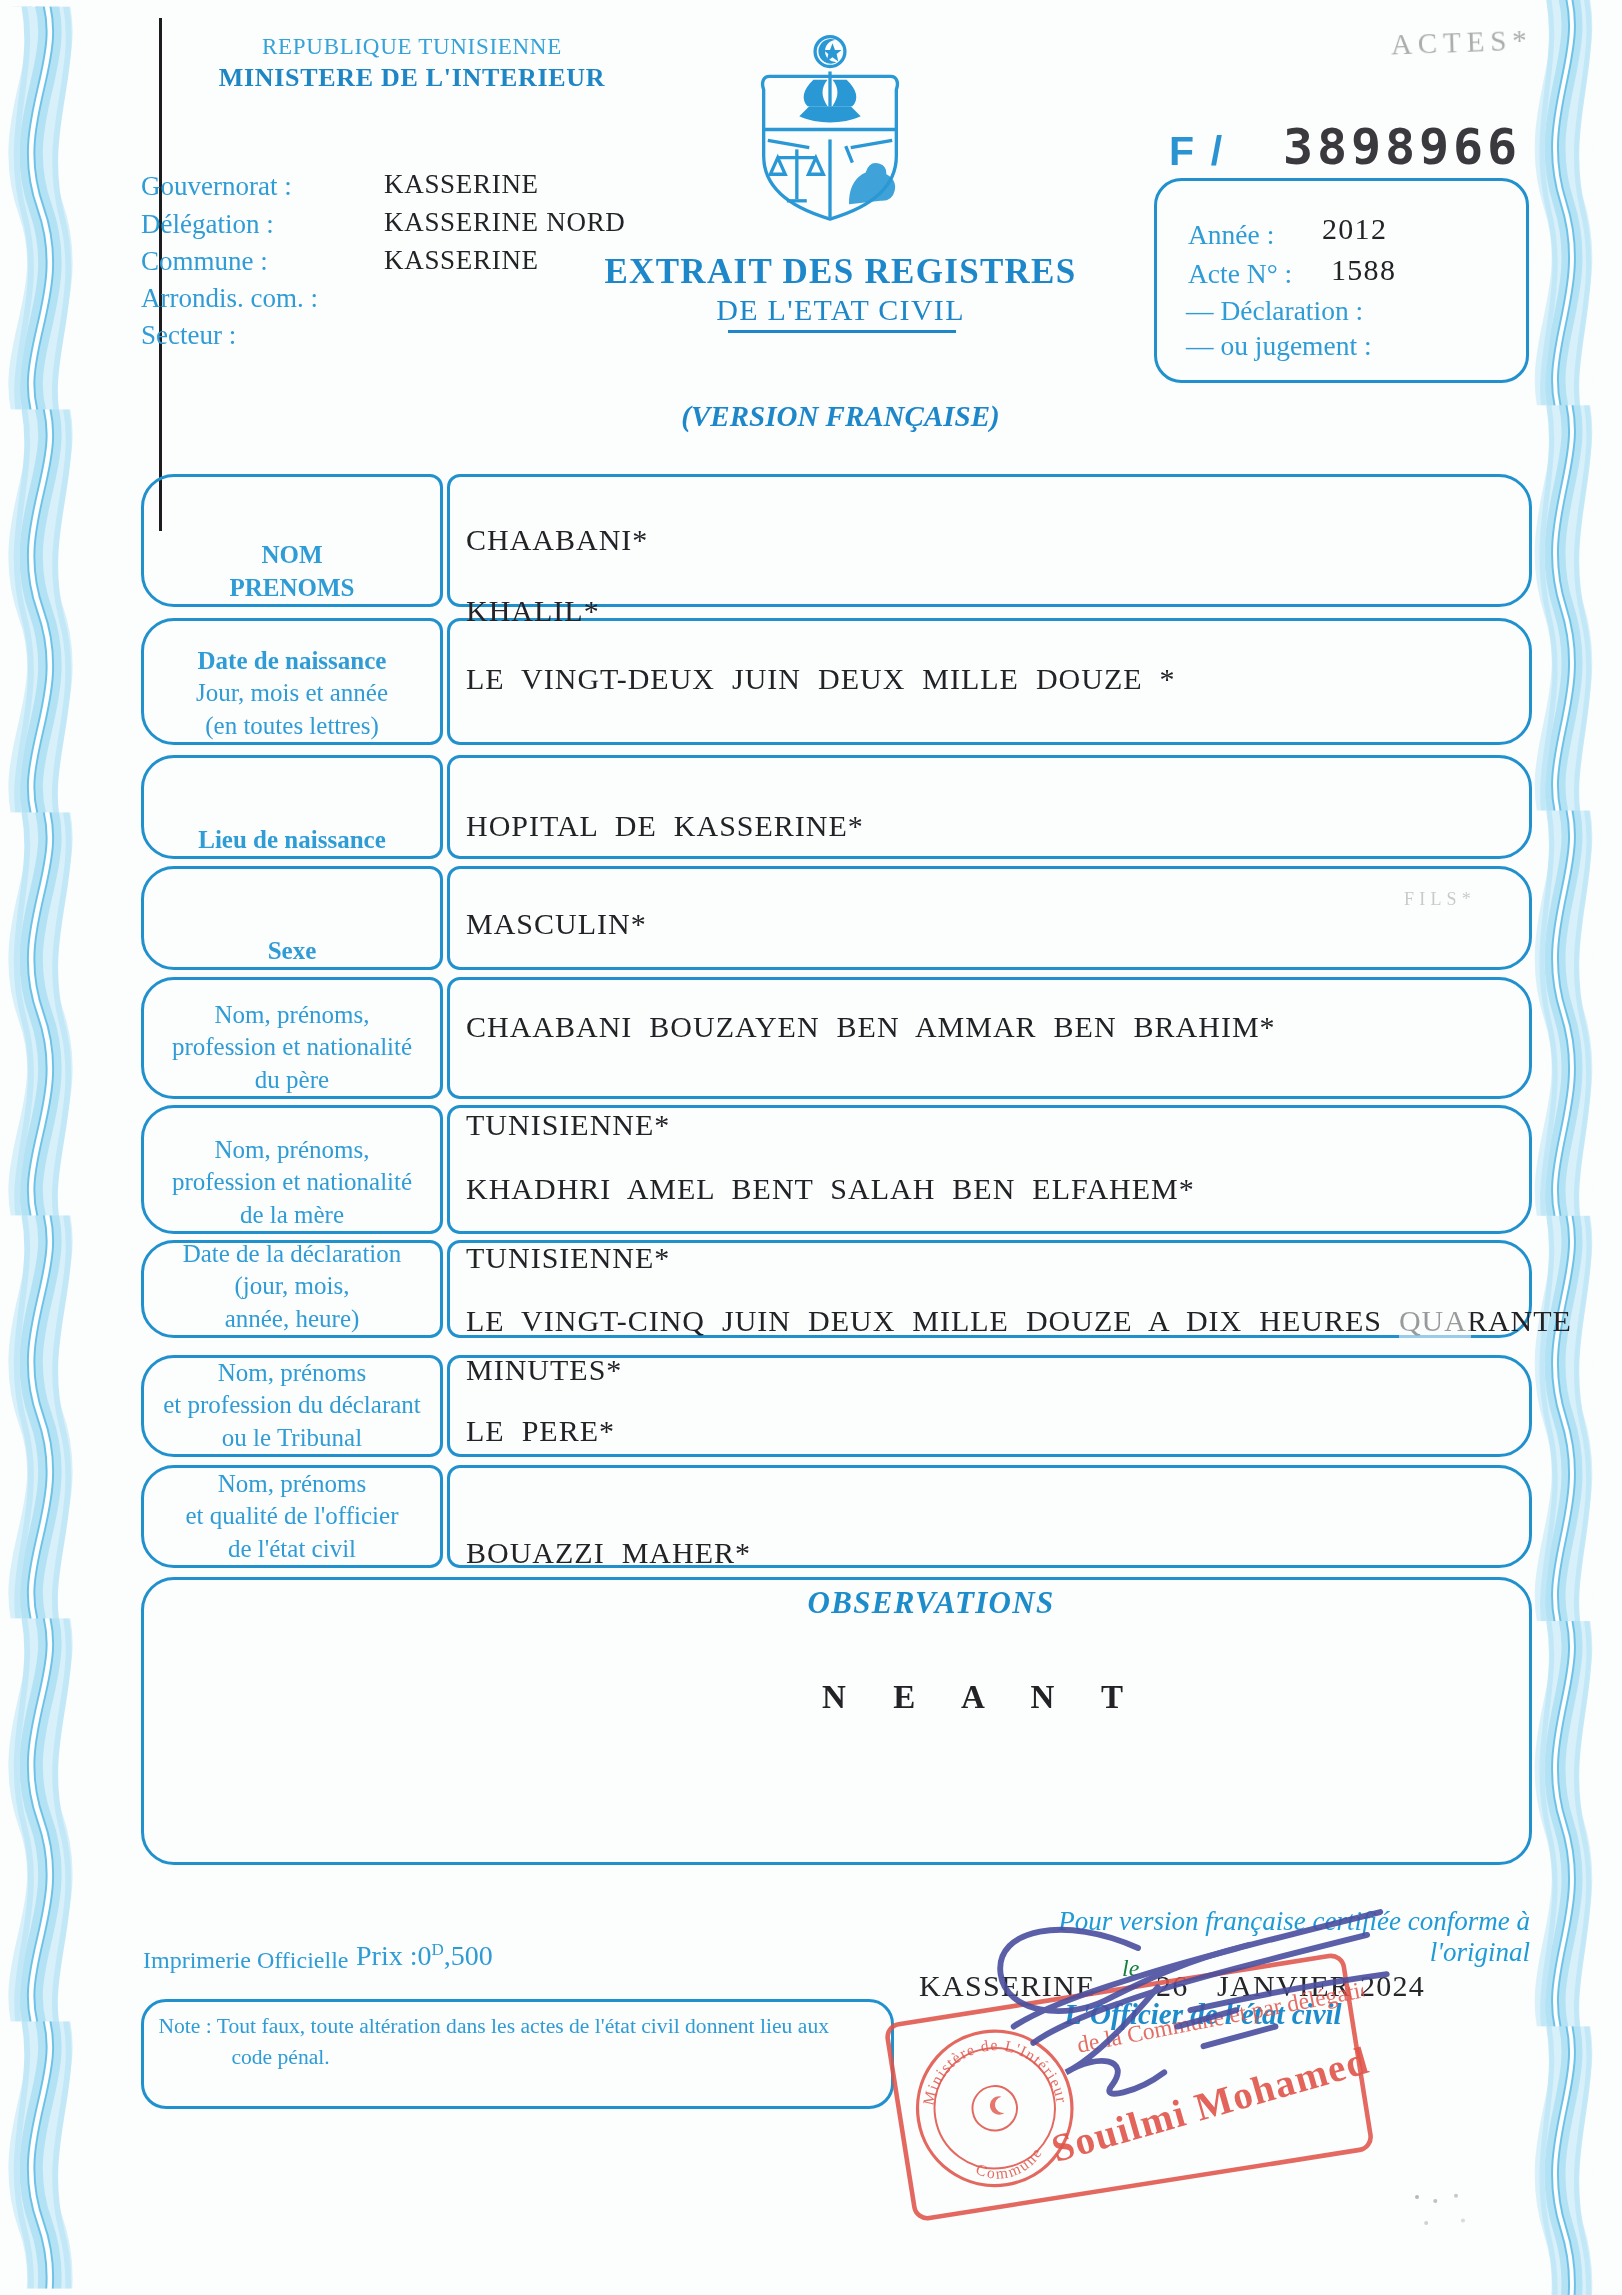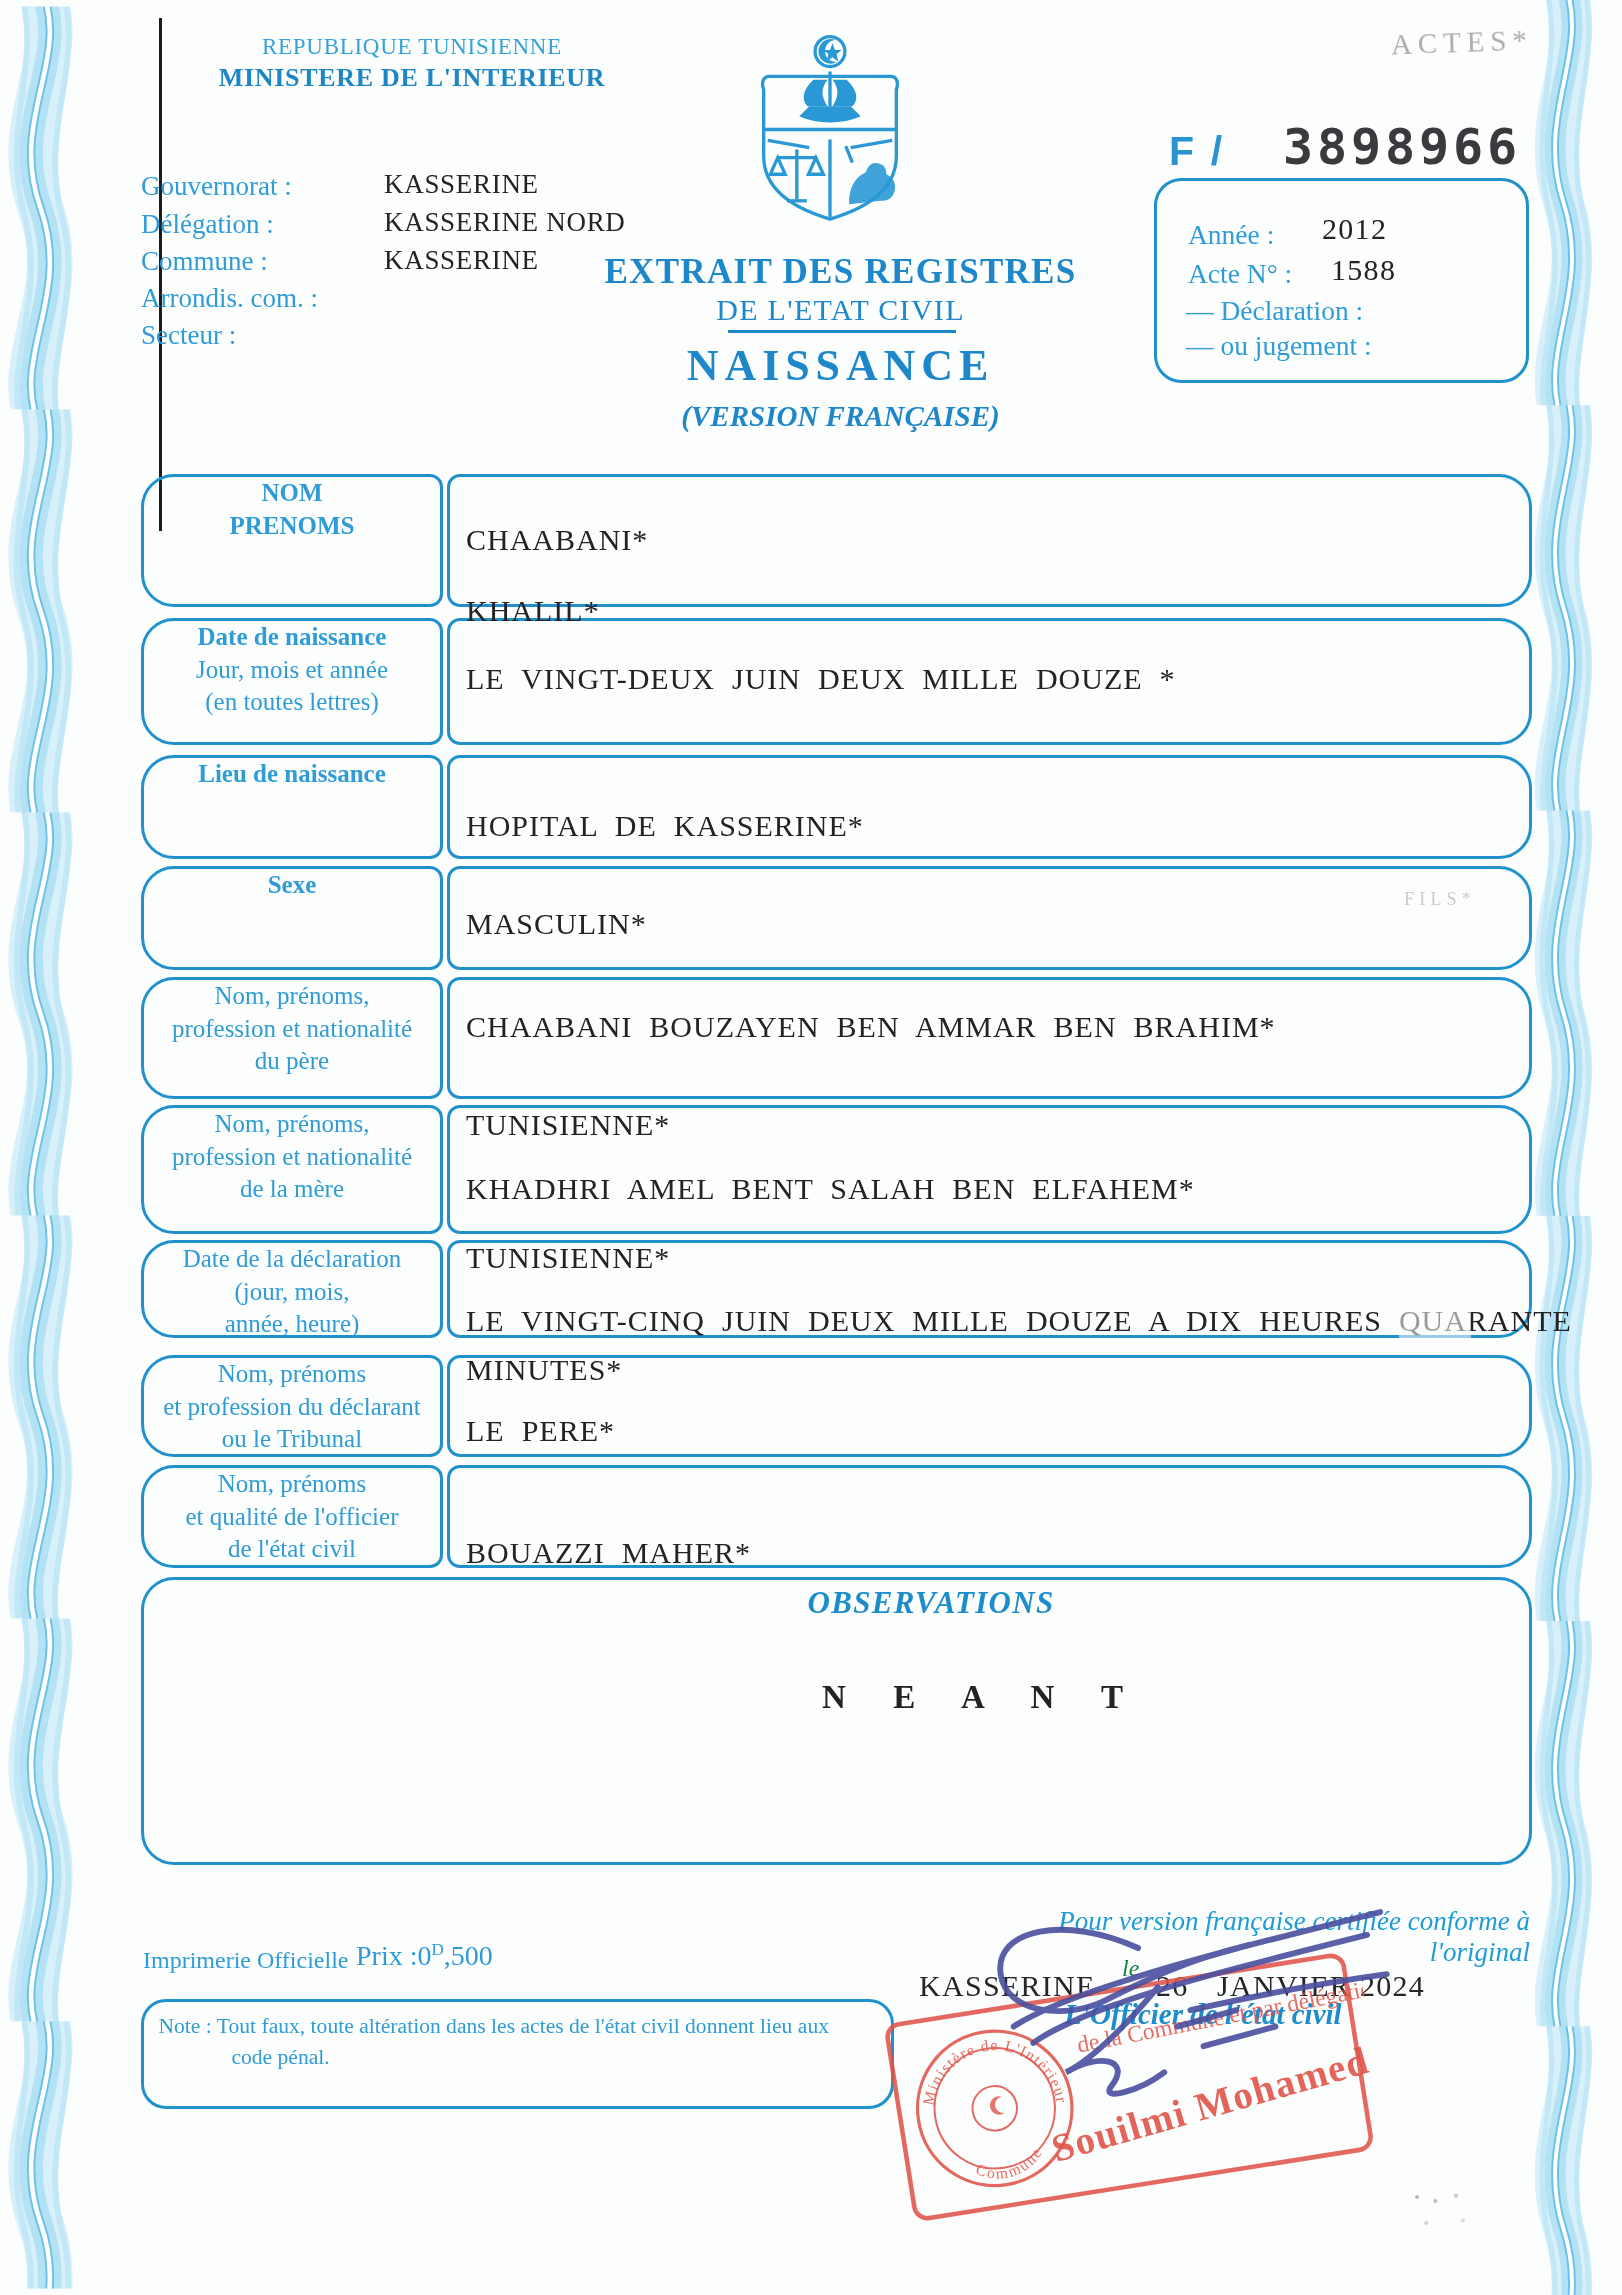--- a/index.html
+++ b/index.html
@@ -28,21 +28,21 @@
   .title-main{left:543px;top:340px;width:595px;text-align:center;font-size:44px;font-weight:bold;color:#1d87c9;letter-spacing:5.9px;}
   .title-sub{left:543px;top:400px;width:595px;text-align:center;font-size:29px;font-weight:bold;font-style:italic;color:#1d87c9;}
   .serial-prefix{left:1169px;top:128px;font-family:"Liberation Sans",sans-serif;font-size:41px;font-weight:bold;color:#2a93d2;letter-spacing:2.6px;}
   .serial-number{left:1283px;top:118px;font-family:"DejaVu Sans Mono",monospace;font-size:50px;font-weight:600;color:#3a3a3e;letter-spacing:3.9px;}
   .ghost-actes{left:1391px;top:26px;font-size:29px;color:rgba(60,60,65,.42);letter-spacing:5.9px;transform:rotate(-2deg);filter:blur(0.4px);}
   .info-box{left:1154px;top:178px;width:369px;height:199px;border:3.9px solid var(--border);border-radius:27.5px;}
   .ib-label{font-size:27.5px;color:#2f9cd6;}
   .ib-value{font-size:30px;color:var(--ink);letter-spacing:1.3px;}
   
   .lbox{left:141px;width:296px;border:3.3px solid var(--border);border-radius:33px 13px 13px 33px;
-        display:flex;flex-direction:column;justify-content:flex-start;align-items:center;text-align:center;
+        display:flex;flex-direction:column;justify-content:flex-end;align-items:center;text-align:center;
         color:#2f9cd6;font-size:25px;line-height:1.3;}
   .vbox{left:447px;width:1079px;border:3.3px solid var(--border);border-radius:13px 33px 33px 13px;}
   .obox{left:141px;width:1385px;border:3.3px solid var(--border);border-radius:33px;}
   .bold{font-weight:bold;}
   .val{font-size:30px;color:var(--ink);letter-spacing:1px;word-spacing:8.5px;white-space:nowrap;z-index:3;}
   .obs-title{left:722px;top:1585px;width:418px;text-align:center;font-size:31px;font-weight:bold;font-style:italic;color:#1d8ccb;letter-spacing:1.3px;z-index:3;}
   .obs-value{left:822px;top:1679px;font-size:33px;font-weight:600;color:var(--ink);letter-spacing:19.6px;z-index:3;}
   .ghost-fils{left:1404px;top:889px;font-size:18px;color:rgba(70,70,75,.28);letter-spacing:5.2px;filter:blur(0.7px);z-index:3;}
   .fade-smudge{left:1399px;top:1305px;width:72px;height:38px;background:rgba(252,253,253,.55);backdrop-filter:blur(0.7px);z-index:4;}
   
@@ -127,21 +127,20 @@
     <path d="M118,16 l3,8 8,0 -6,5 2,9 -7,-5 -7,5 2,-9 -6,-5 8,0 Z" fill="#2a98d5"></path>
     <path d="M78,104 C100,114 130,114 152,104 L140,92 H90 Z" fill="#2a98d5"></path>
     <path d="M95,60 C82,72 80,84 88,92 H112 C104,80 104,70 112,60 Z" fill="#2a98d5"></path>
     <path d="M135,60 C148,72 150,84 142,92 H118 C126,80 126,70 118,60 Z" fill="#2a98d5"></path>
     <path d="M138,204 q2,-24 20,-32 q4,-14 16,-11 q10,3 9,13 q13,7 10,20 q-3,13 -17,12 l-38,4 Z" fill="#2a98d5" opacity=".9"></path>
   </svg>
 
   <div class="abs title1">EXTRAIT DES REGISTRES</div>
   <div class="abs title2">DE L'ETAT CIVIL</div>
   <div class="abs title-underline"></div>
-  <div class="abs title-main">NAISSANCE</div>
   <div class="abs title-sub">(VERSION FRANÇAISE)</div>
 
   <div class="abs ghost-actes">ACTES*</div>
   <div class="abs serial-prefix">F /</div>
   <div class="abs serial-number">3898966</div>
 
   <div class="abs info-box">
     <div class="abs ib-label" style="left:31px;top:38px;">Année :</div>
     <div class="abs ib-value" style="left:165px;top:31px;">2012</div>
     <div class="abs ib-label" style="left:31px;top:77px;">Acte N° :</div>

